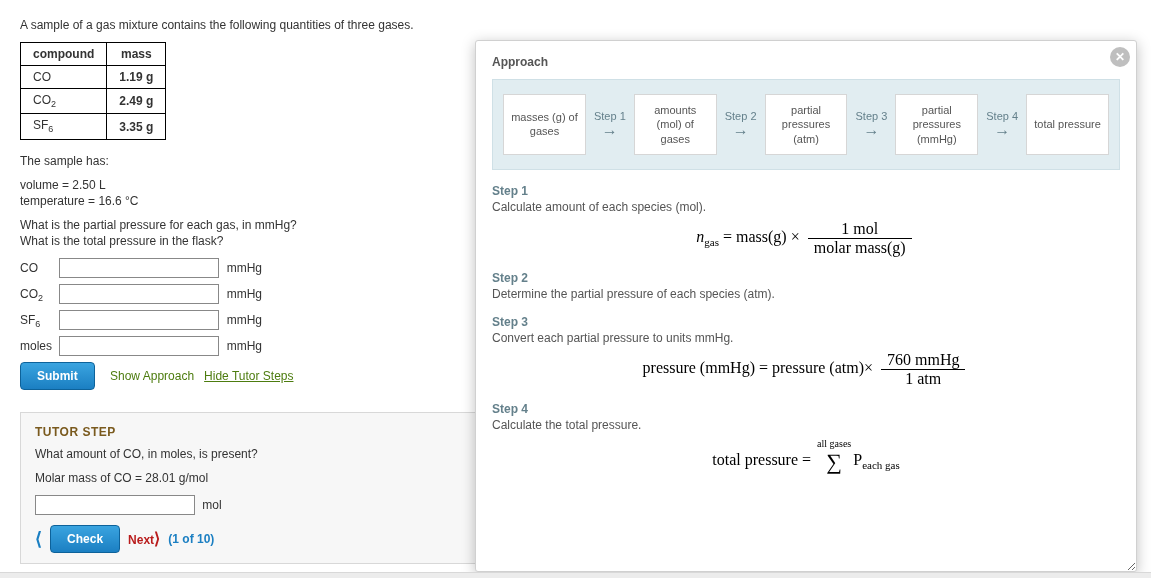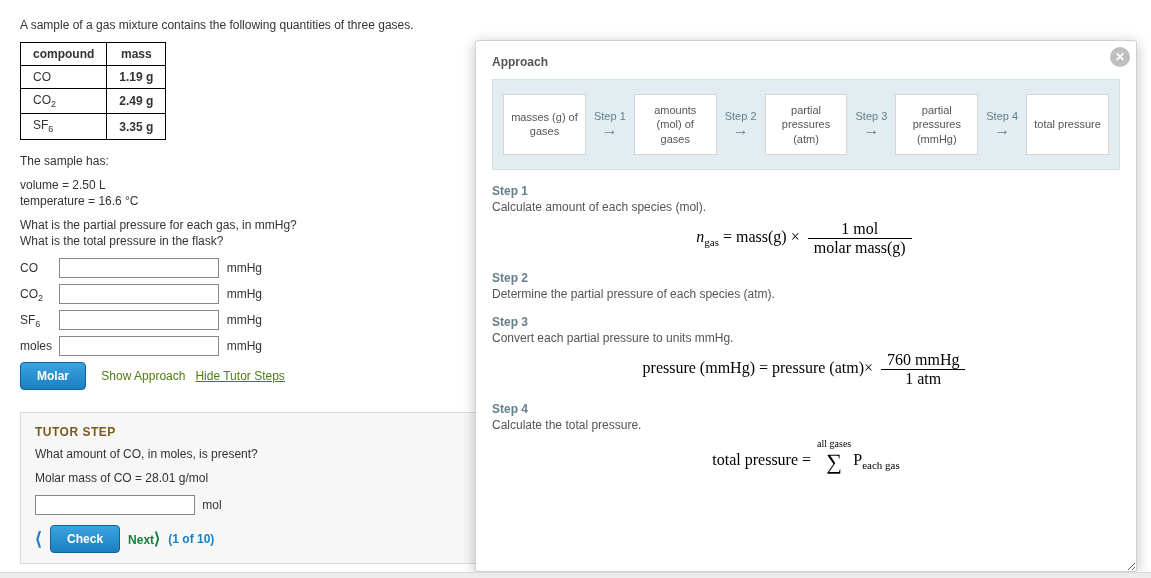--- a/index.html
+++ b/index.html
@@ -56,21 +56,21 @@
   .tutor-box {
     border: 1px solid #d8d8d8;
     background: #f7f7f7;
     margin: 12px 20px 0 20px;
     padding: 12px 14px 10px 14px;
   }
   .tutor-box h4 { margin:0 0 8px 0; color:#7a5a1e; font-size:12px; letter-spacing:.5px; }
   .tutor-input { width: 160px; height: 20px; border:1px solid #888; padding:2px 4px; }
   .tutor-nav { margin-top: 10px; display:flex; align-items:center; gap:8px; }
   .arrow { color:#1b7fc2; font-size:18px; font-weight:bold; }
-  .next-dis { color:#15803d; font-weight:bold; }
+  .next-dis { color:#b91c1c; font-weight:bold; }
   .counter { color:#1b7fc2; font-weight:bold; }
 
   
   .approach {
     position: absolute;
     top: 40px;
     left: 475px;
     width: 662px;
     height: 532px;
     background: #fff;
@@ -200,21 +200,21 @@
     <input class="ans-input" style="">
     <span class="unit">mmHg</span>
   </div>
   <div class="ans-row">
     <span class="row-label">moles</span>
     <input class="ans-input" style="">
     <span class="unit">mmHg</span>
   </div>
 
   <div class="actions">
-    <span class="btn">Molar</span>
+    <span class="btn">Submit</span>
     <span class="links">
       <a href="#" class="show">Show Approach</a>
       &nbsp;
       <a href="#" class="hide">Hide Tutor Steps</a>
     </span>
   </div>
 </div>
 
 <div class="tutor-box">
   <h4>TUTOR STEP</h4>

